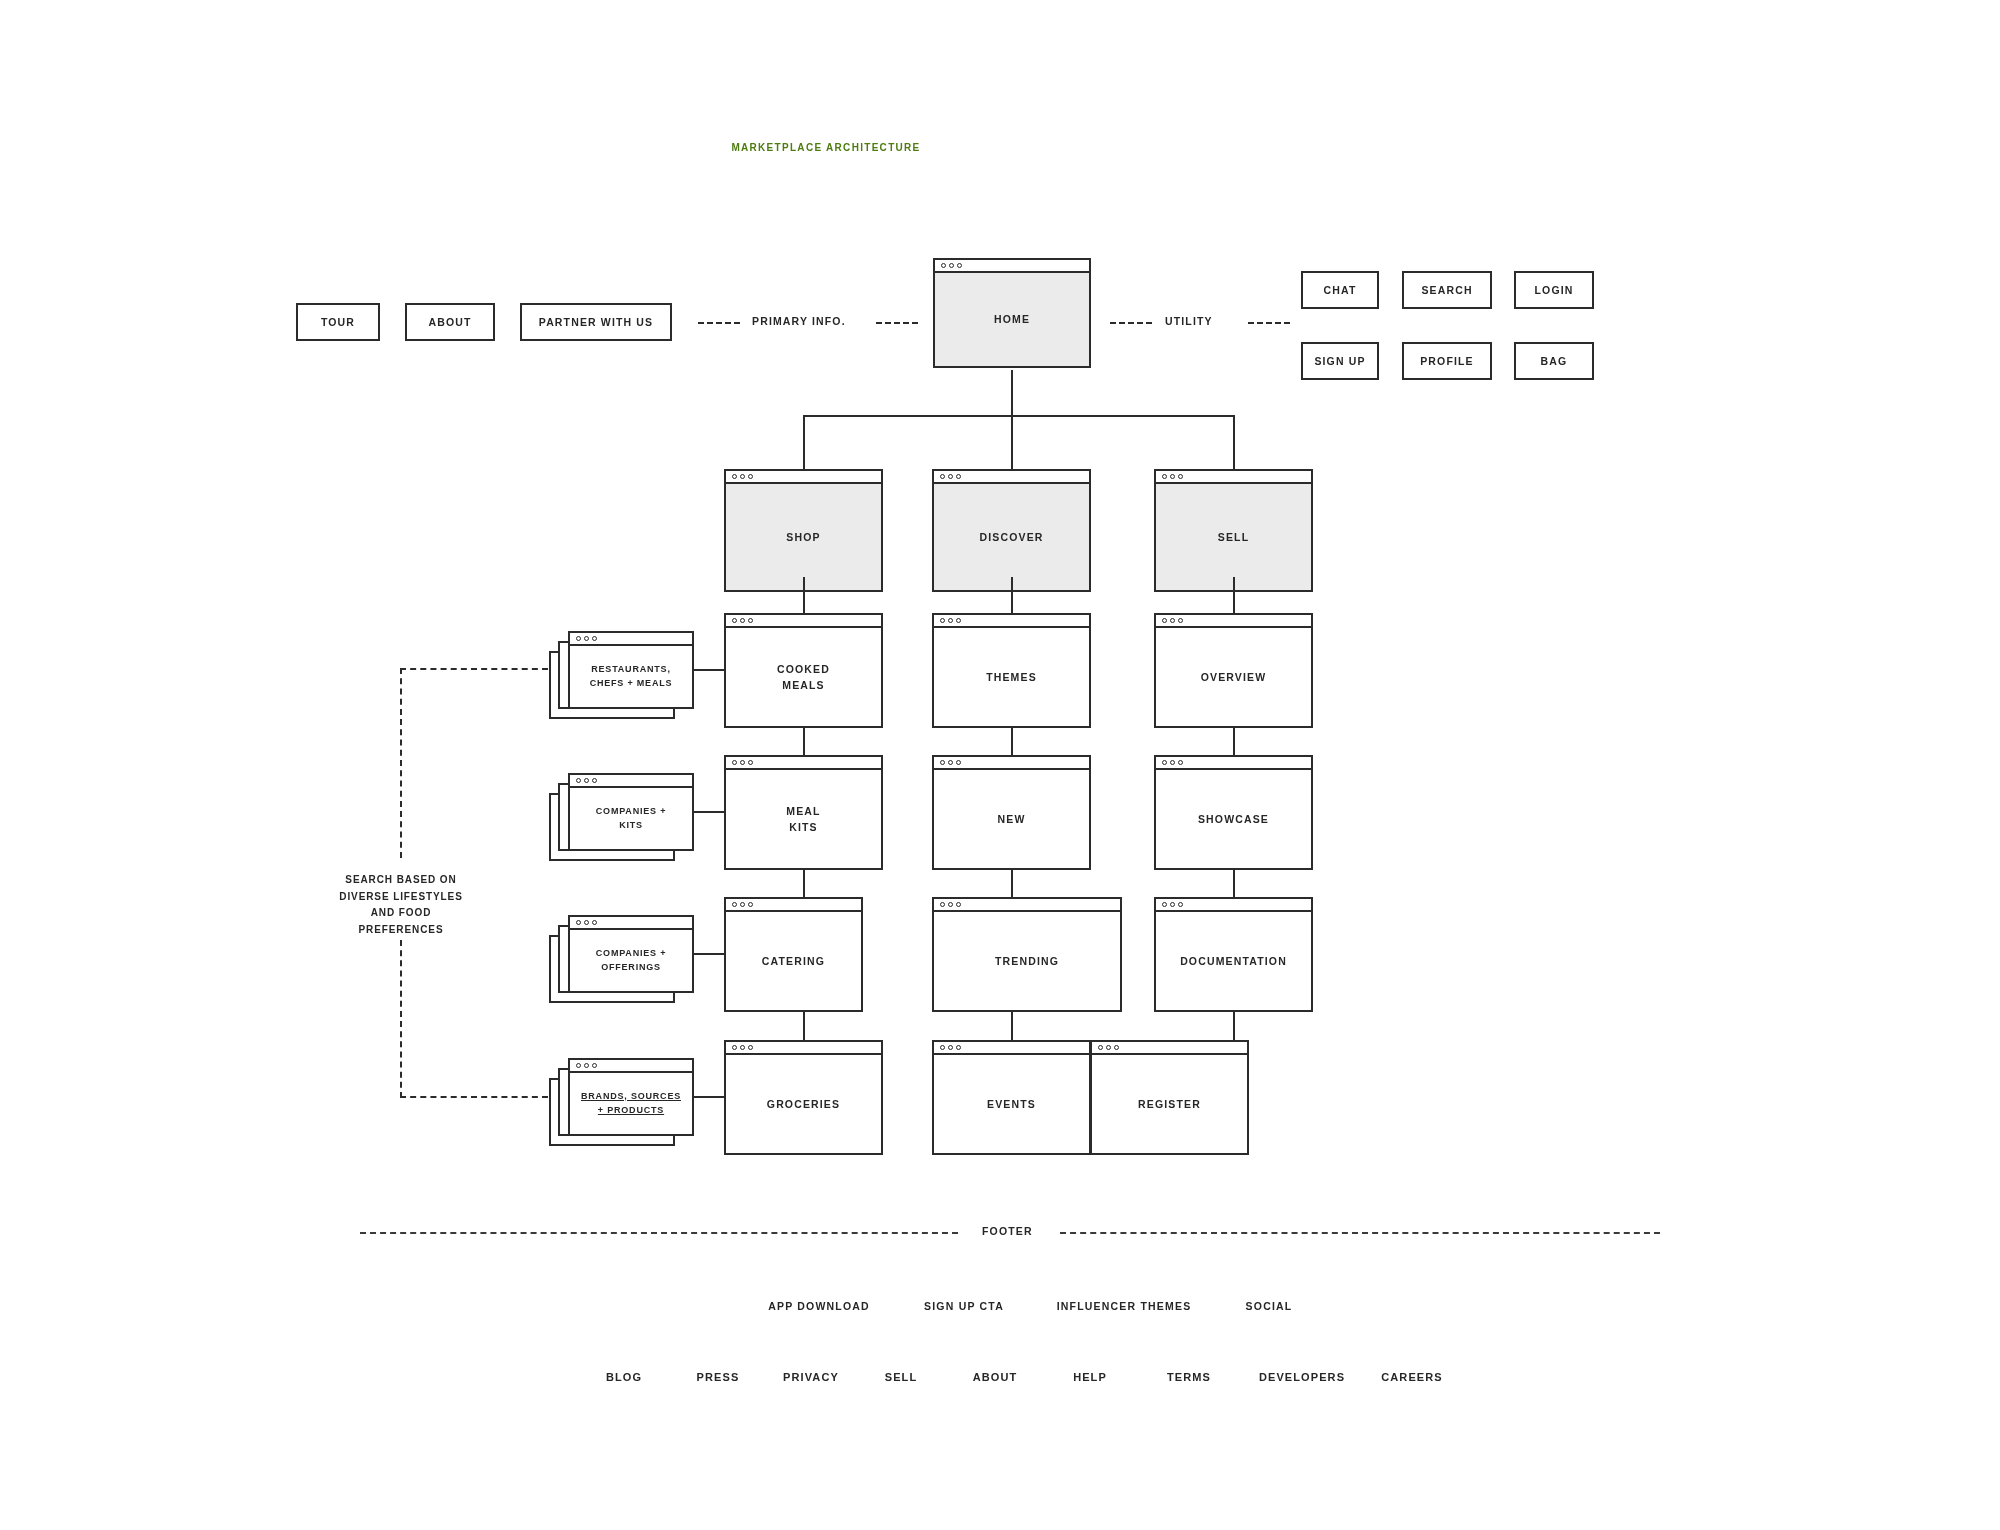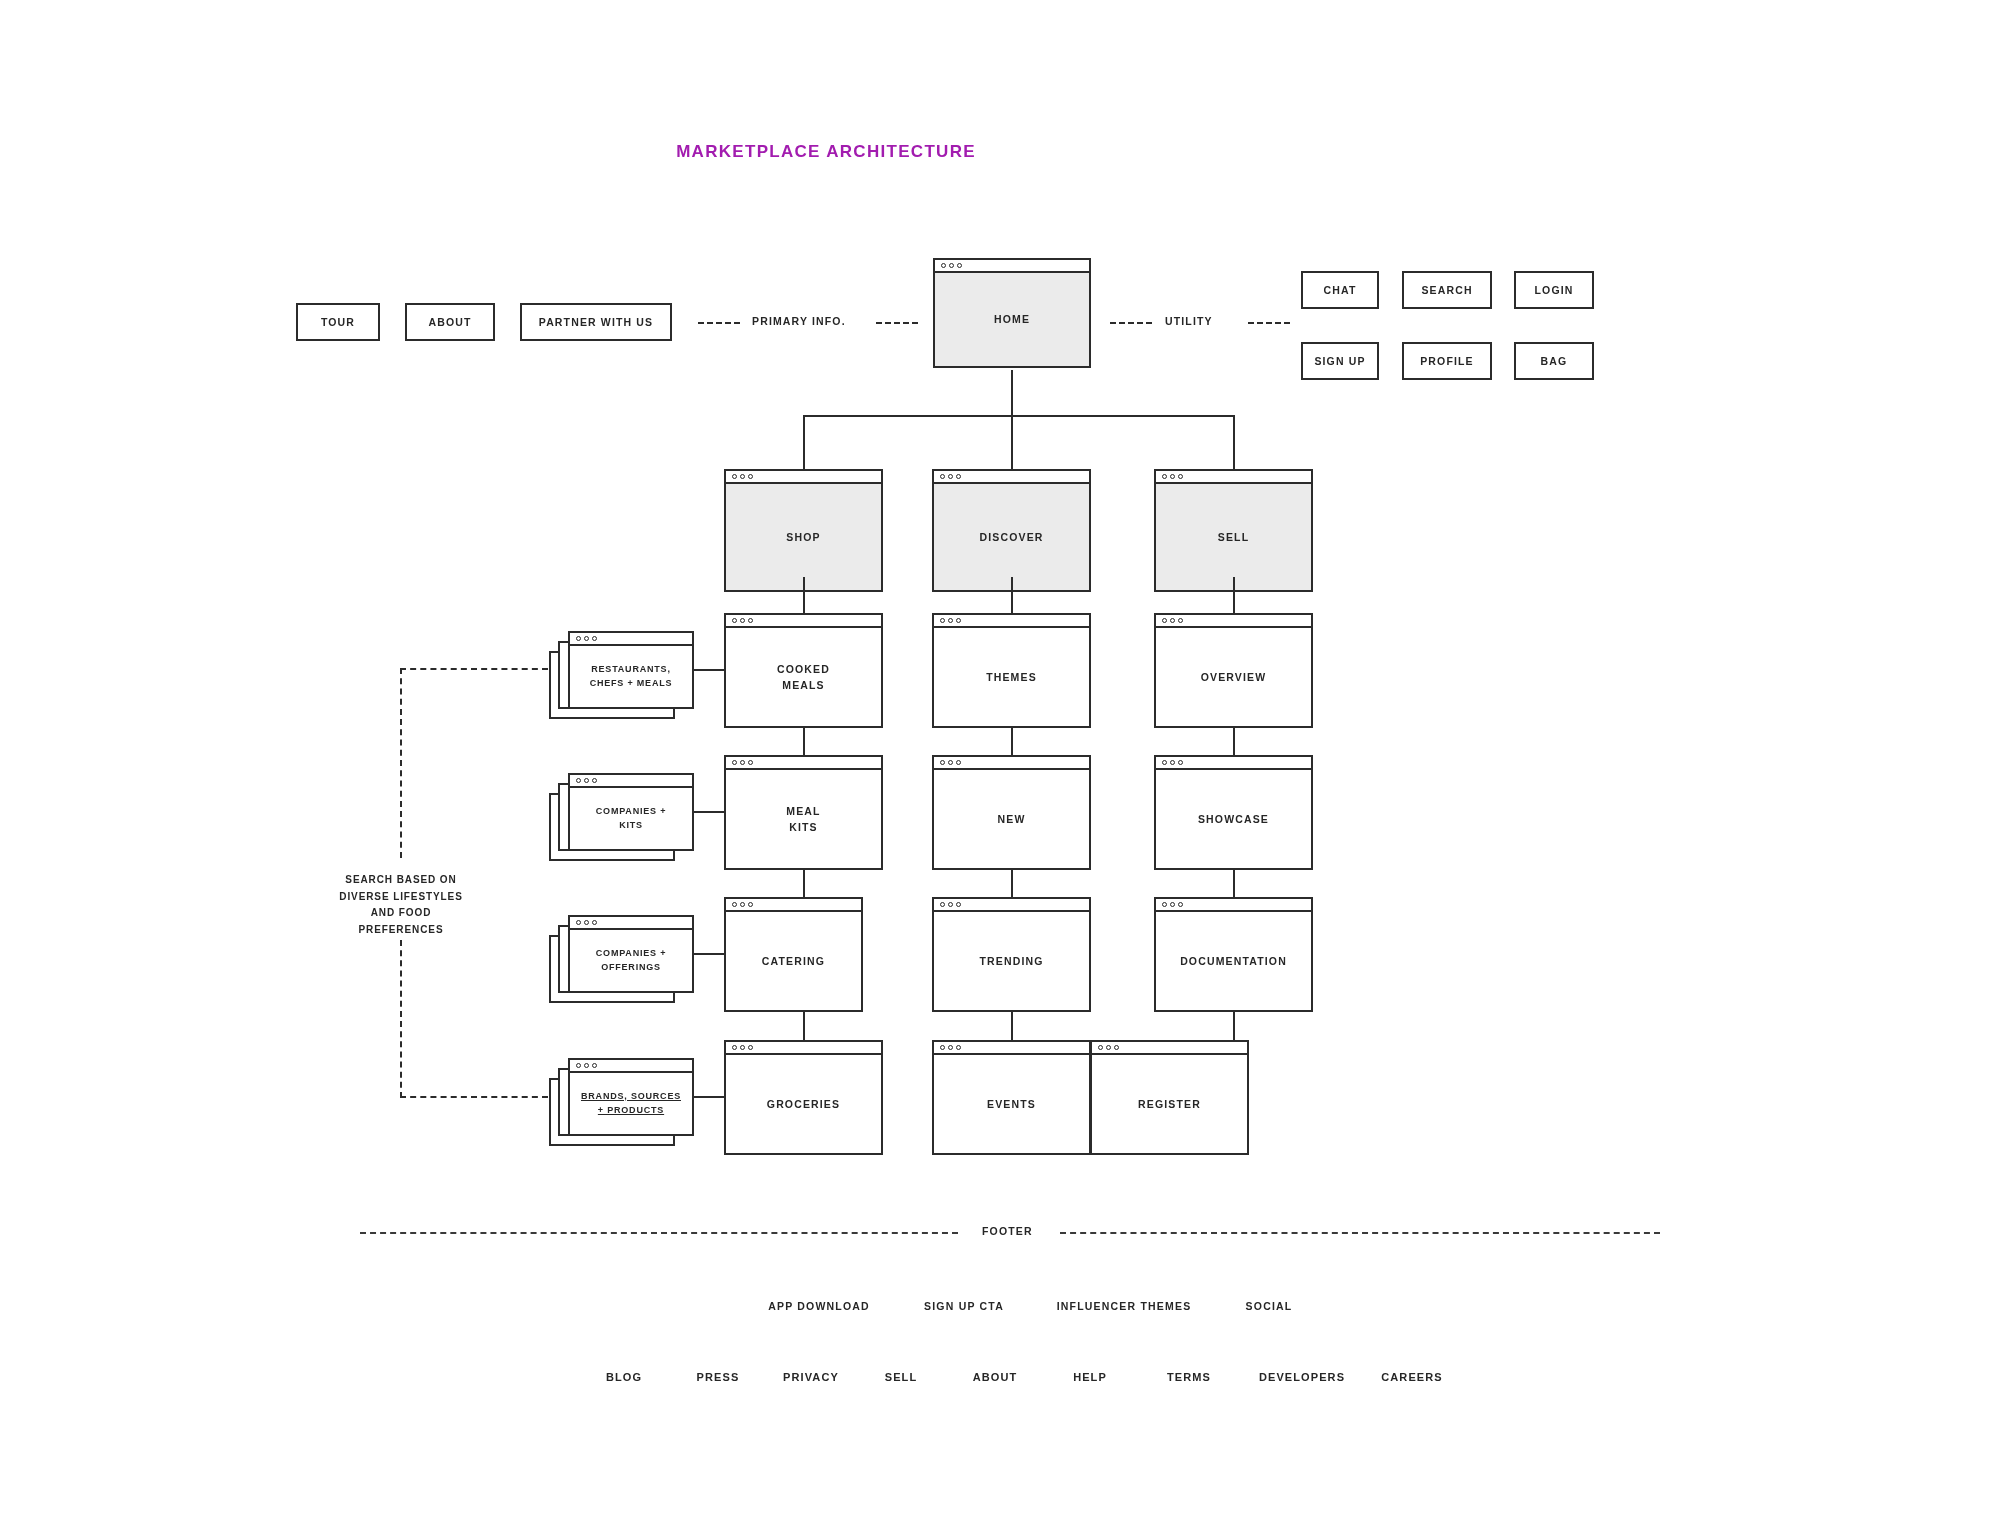--- a/index.html
+++ b/index.html
@@ -20,24 +20,24 @@
     height: 1530px;
   }
 
   
   #doc-title {
     position: absolute;
     top: 142px;
     left: 0;
     width: 1652px;
     text-align: center;
-    font-size: 17px;
+    font-size: 10px;
     font-weight: bold;
     letter-spacing: 1.3px;
-    color: #a21caf;
+    color: #4d7c0f;
   }
 
   
   .pill {
     position: absolute;
     border: 2.2px solid #2b2b2b;
     background: #ffffff;
     display: flex;
     align-items: center;
     justify-content: center;
@@ -300,21 +300,21 @@
     <div class="body" style="height:100px; white-space:pre-line;">THEMES</div>
   </div>
   <div class="win" style="left:932px; top:755px; width:159px;">
     <div class="bar">
       <span class="dot"></span>
       <span class="dot"></span>
       <span class="dot"></span>
     </div>
     <div class="body" style="height:100px; white-space:pre-line;">NEW</div>
   </div>
-  <div class="win" style="left:932px; top:897px; width:159px;">
+  <div class="win" style="left:932px; top:897px; width:190px;">
     <div class="bar">
       <span class="dot"></span>
       <span class="dot"></span>
       <span class="dot"></span>
     </div>
     <div class="body" style="height:100px; white-space:pre-line;">TRENDING</div>
   </div>
   <div class="win" style="left:932px; top:1040px; width:159px;">
     <div class="bar">
       <span class="dot"></span>

